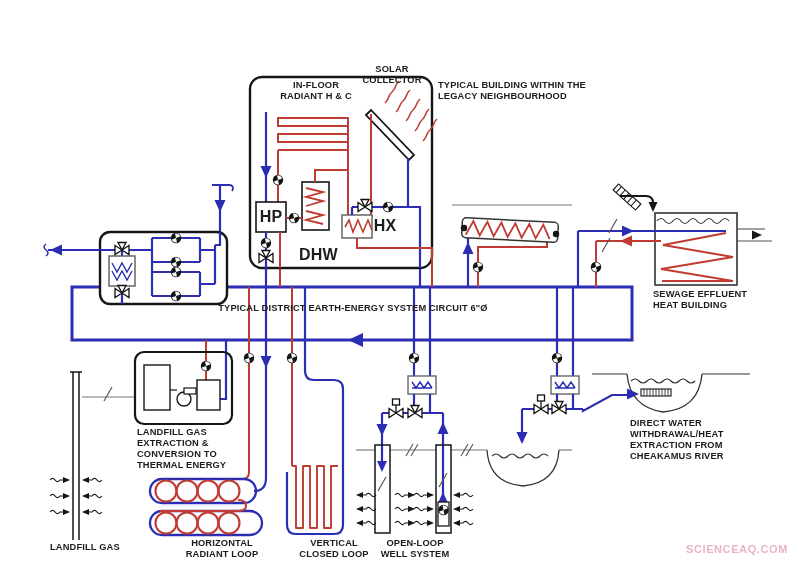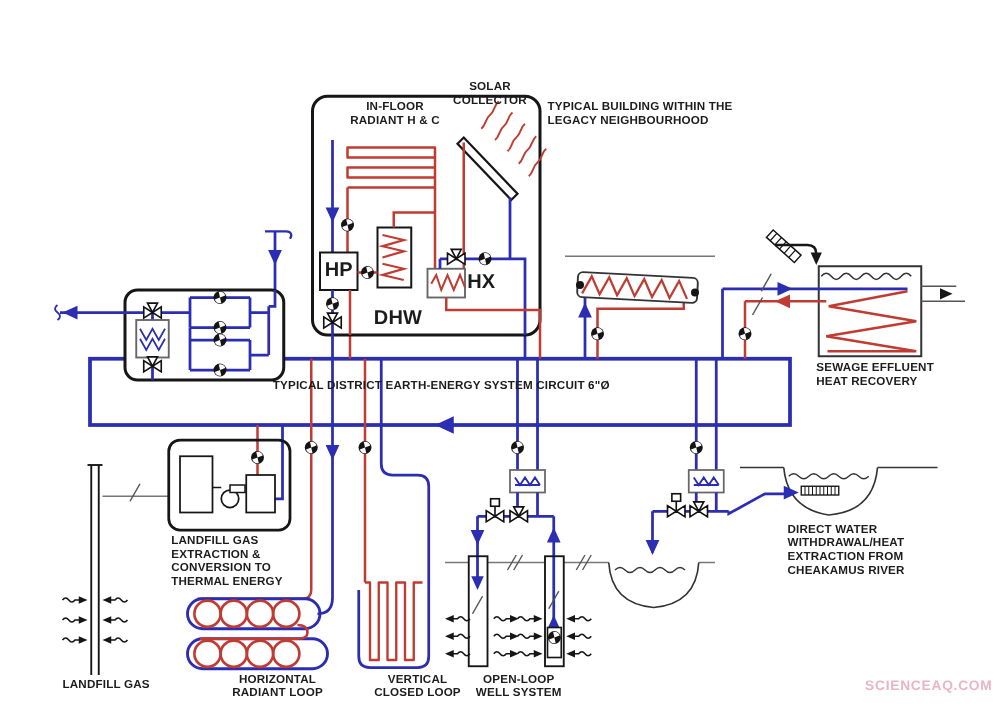--- a/index.html
+++ b/index.html
@@ -3,21 +3,21 @@
 <meta charset="utf-8">
 <style>
   html,body{margin:0;padding:0;background:#fff;}
   #canvas{position:relative;width:800px;height:575px;background:#fff;overflow:hidden;
           font-family:"Liberation Sans",sans-serif;}
   #schematic{position:absolute;left:0;top:0;}
   .lbl{position:absolute;font-weight:bold;font-size:9.3px;line-height:11px;color:#1c1c1c;
        white-space:pre-line;letter-spacing:.15px;}
   .lbl.center{text-align:center;}
   .lbl.small-tag{font-size:16px;text-align:center;}
-  #watermark{position:absolute;left:686px;top:543px;width:108px;text-align:right;
+  #watermark{position:absolute;left:686px;top:543px;width:108px;
              font-size:11px;font-weight:bold;letter-spacing:.6px;color:#eab5c2;white-space:nowrap;}
 </style>
 </head>
 <body>
 
 <div id="canvas">
 
 <svg id="schematic" width="800" height="575" viewBox="0 0 800 575">
   <defs>
     <g id="pump">
@@ -287,21 +287,21 @@
 RADIANT H &amp; C</div>
 <div class="lbl center" style="left:358px;top:64px;width:68px">SOLAR
 COLLECTOR</div>
 <div class="lbl" style="left:438px;top:80px;width:180px">TYPICAL BUILDING WITHIN THE
 LEGACY NEIGHBOURHOOD</div>
 <div class="lbl center small-tag" style="left:256px;top:211px;width:30px">HP</div>
 <div class="lbl center small-tag" style="left:299px;top:249px;width:34px">DHW</div>
 <div class="lbl small-tag" style="left:372px;top:220px;width:26px">HX</div>
 <div class="lbl center" style="left:198px;top:303px;width:310px">TYPICAL DISTRICT EARTH-ENERGY SYSTEM CIRCUIT 6"Ø</div>
 <div class="lbl" style="left:653px;top:289px;width:125px">SEWAGE EFFLUENT
-HEAT RECOVERY</div>
+HEAT BUILDING</div>
 <div class="lbl" style="left:137px;top:427px;width:115px">LANDFILL GAS
 EXTRACTION &amp;
 CONVERSION TO
 THERMAL ENERGY</div>
 <div class="lbl" style="left:50px;top:542px;width:90px">LANDFILL GAS</div>
 <div class="lbl center" style="left:172px;top:538px;width:100px">HORIZONTAL
 RADIANT LOOP</div>
 <div class="lbl center" style="left:284px;top:538px;width:100px">VERTICAL
 CLOSED LOOP</div>
 <div class="lbl" style="left:630px;top:418px;width:125px">DIRECT WATER

